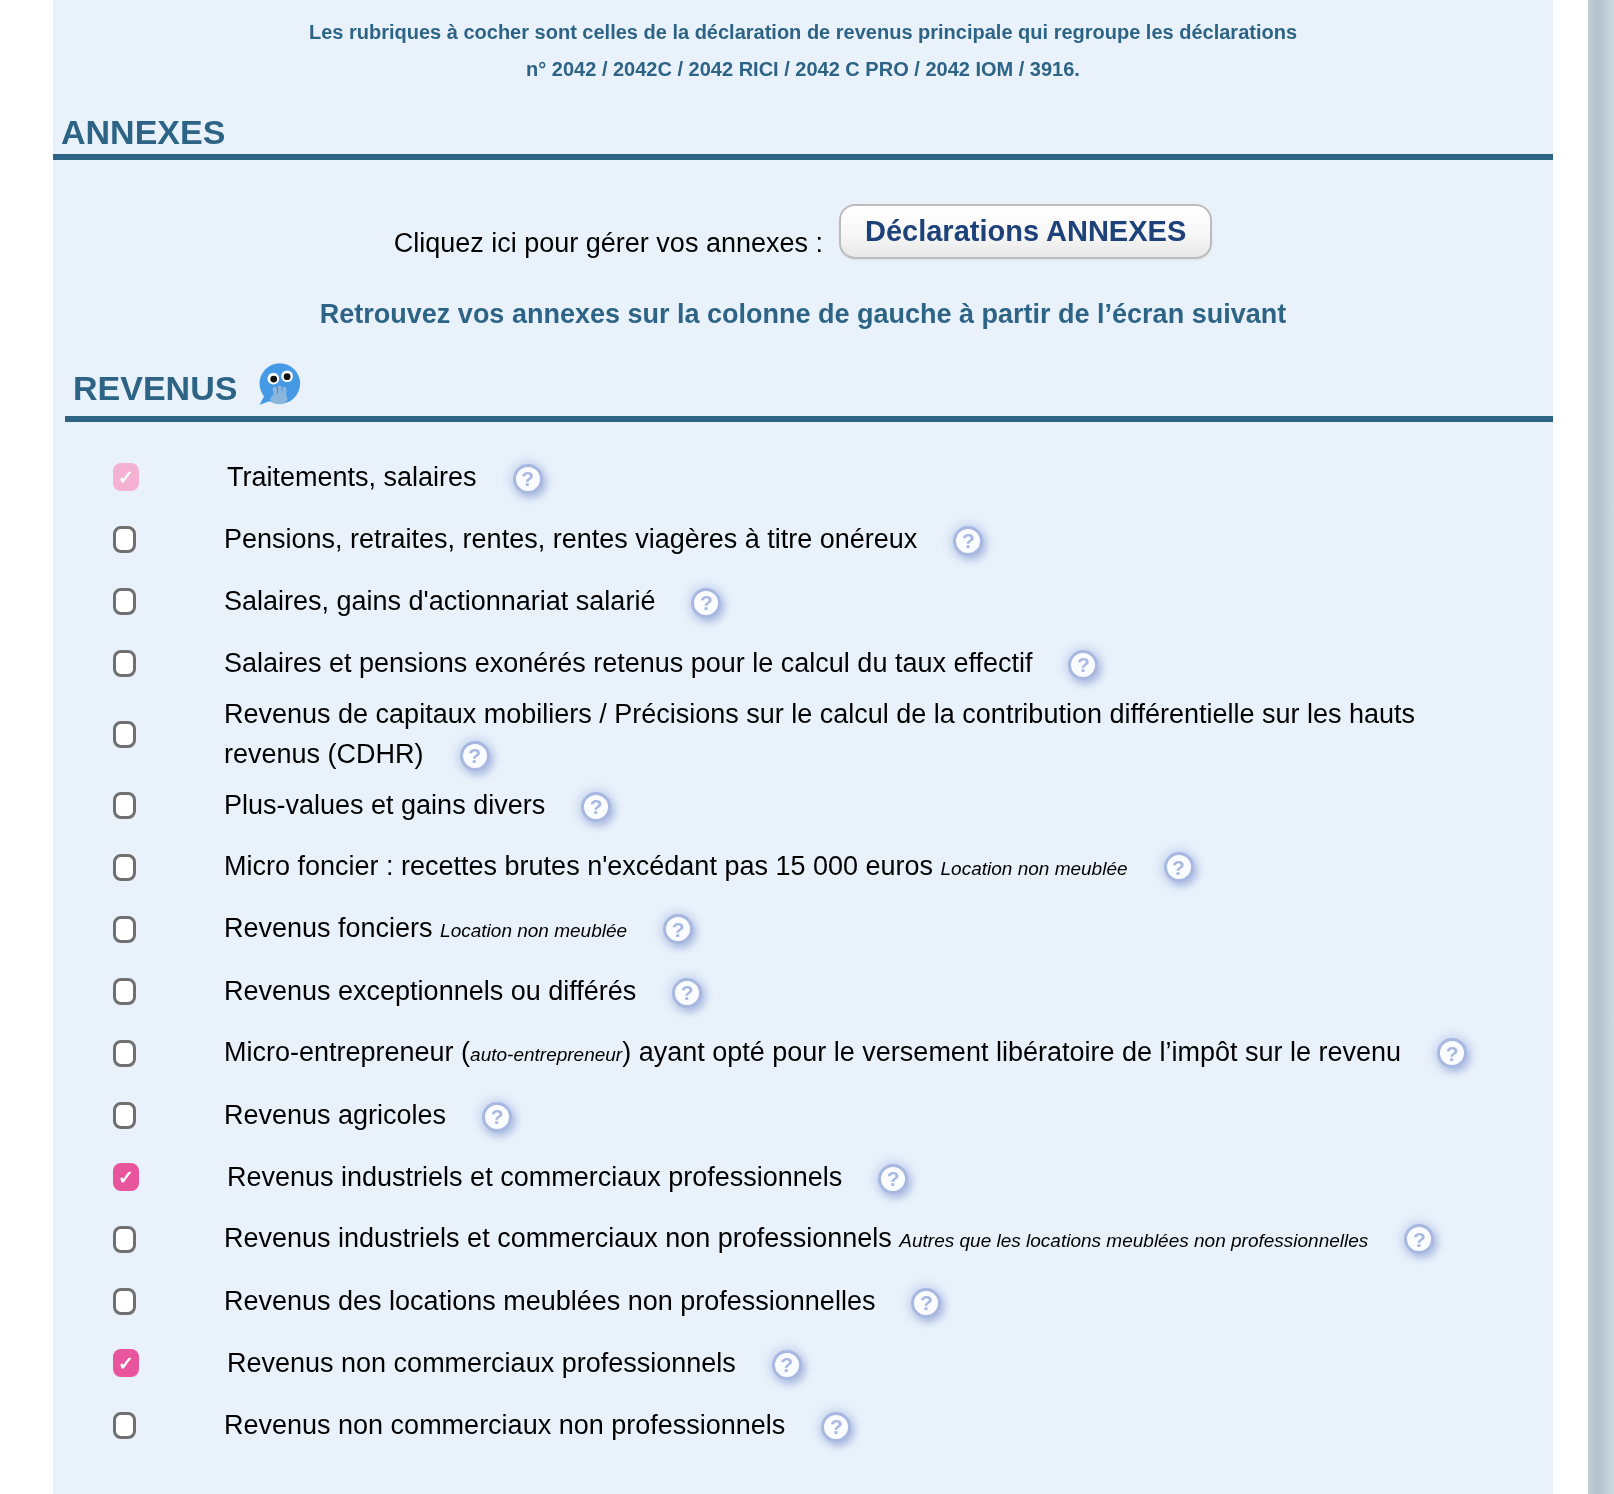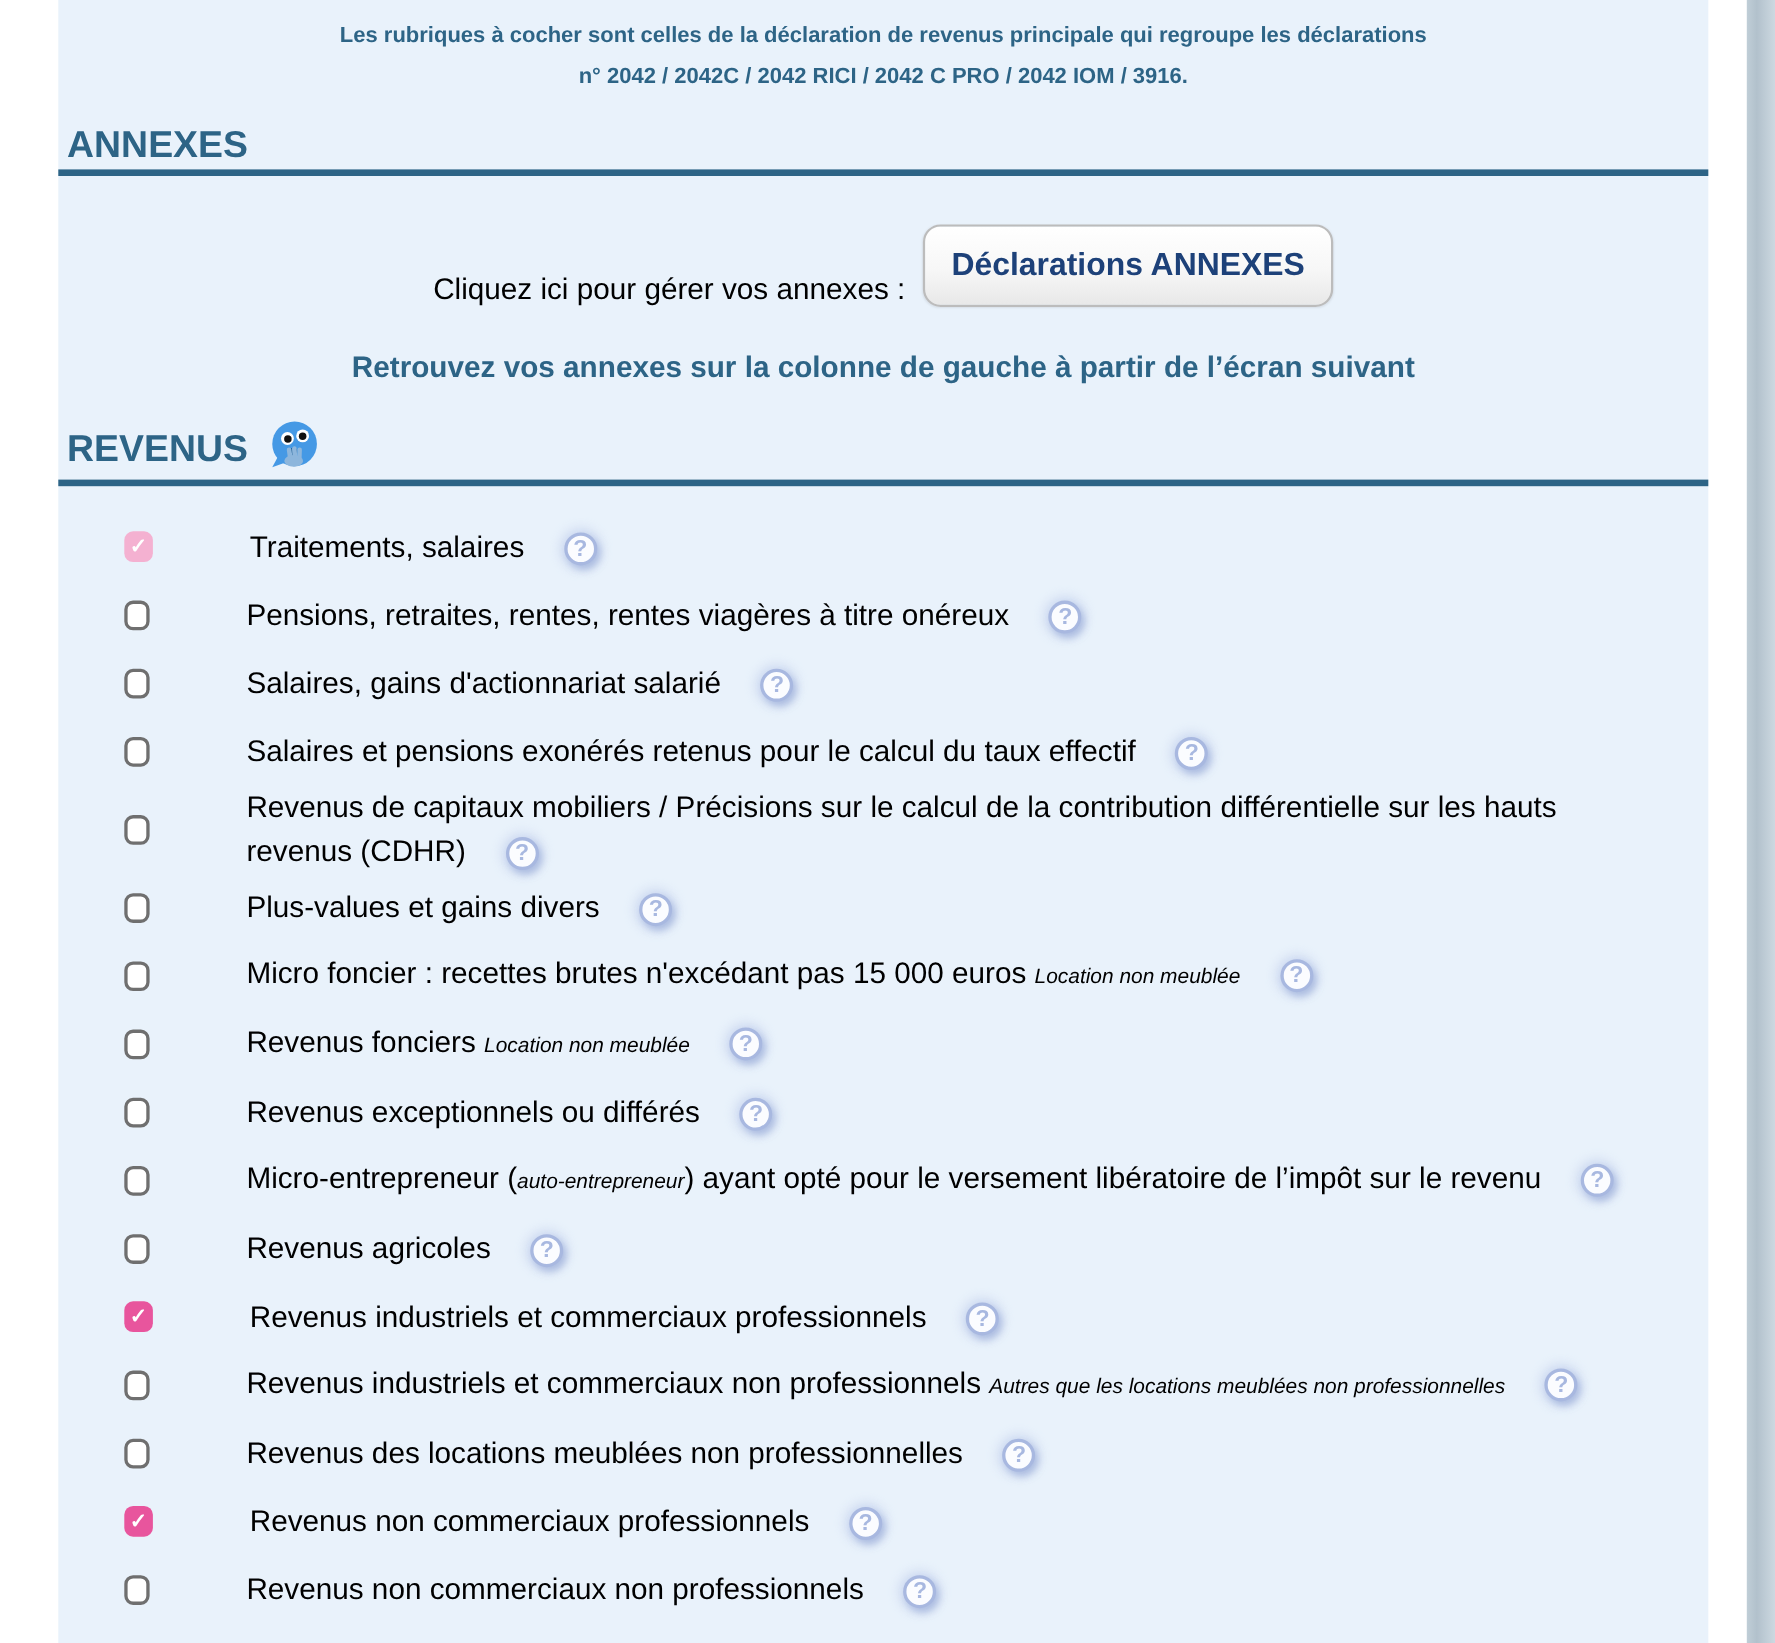--- a/index.html
+++ b/index.html
@@ -48,29 +48,29 @@
   .annexes-manage{
     margin-top:44px;
     display:flex;justify-content:center;align-items:flex-end;gap:16px;
     font-size:27px;color:#000;
   }
   .annexes-button{
     font-family:"Liberation Sans",sans-serif;
     font-size:29px;font-weight:bold;color:var(--button-text);
     background:linear-gradient(180deg,#ffffff 0%,#f7f7f7 55%,#e8e8e8 100%);
     border:2px solid #bcbcbc;border-radius:16px;
-    padding:19px 24px;cursor:pointer;
+    padding:9px 24px;cursor:pointer;
     box-shadow:0 1px 2px rgba(0,0,0,0.08);
   }
   .annexes-note{
     margin:40px 0 0 0;
     text-align:center;
     color:var(--accent-teal);font-weight:bold;font-size:27px;
   }
-  .revenus-heading-wrap{margin-top:40px;}
+  .revenus-heading-wrap{margin-top:40px;padding-left:12px;}
   .bubble-icon{width:52px;height:52px;display:inline-block;margin-top:-10px;}
   ul.revenus-list{
     list-style:none;margin:24px 0 0 0;padding:0 10px 0 60px;
   }
   li.row{
     display:flex;align-items:center;
     min-height:62px;
   }
   .checkbox{
     flex:0 0 auto;

